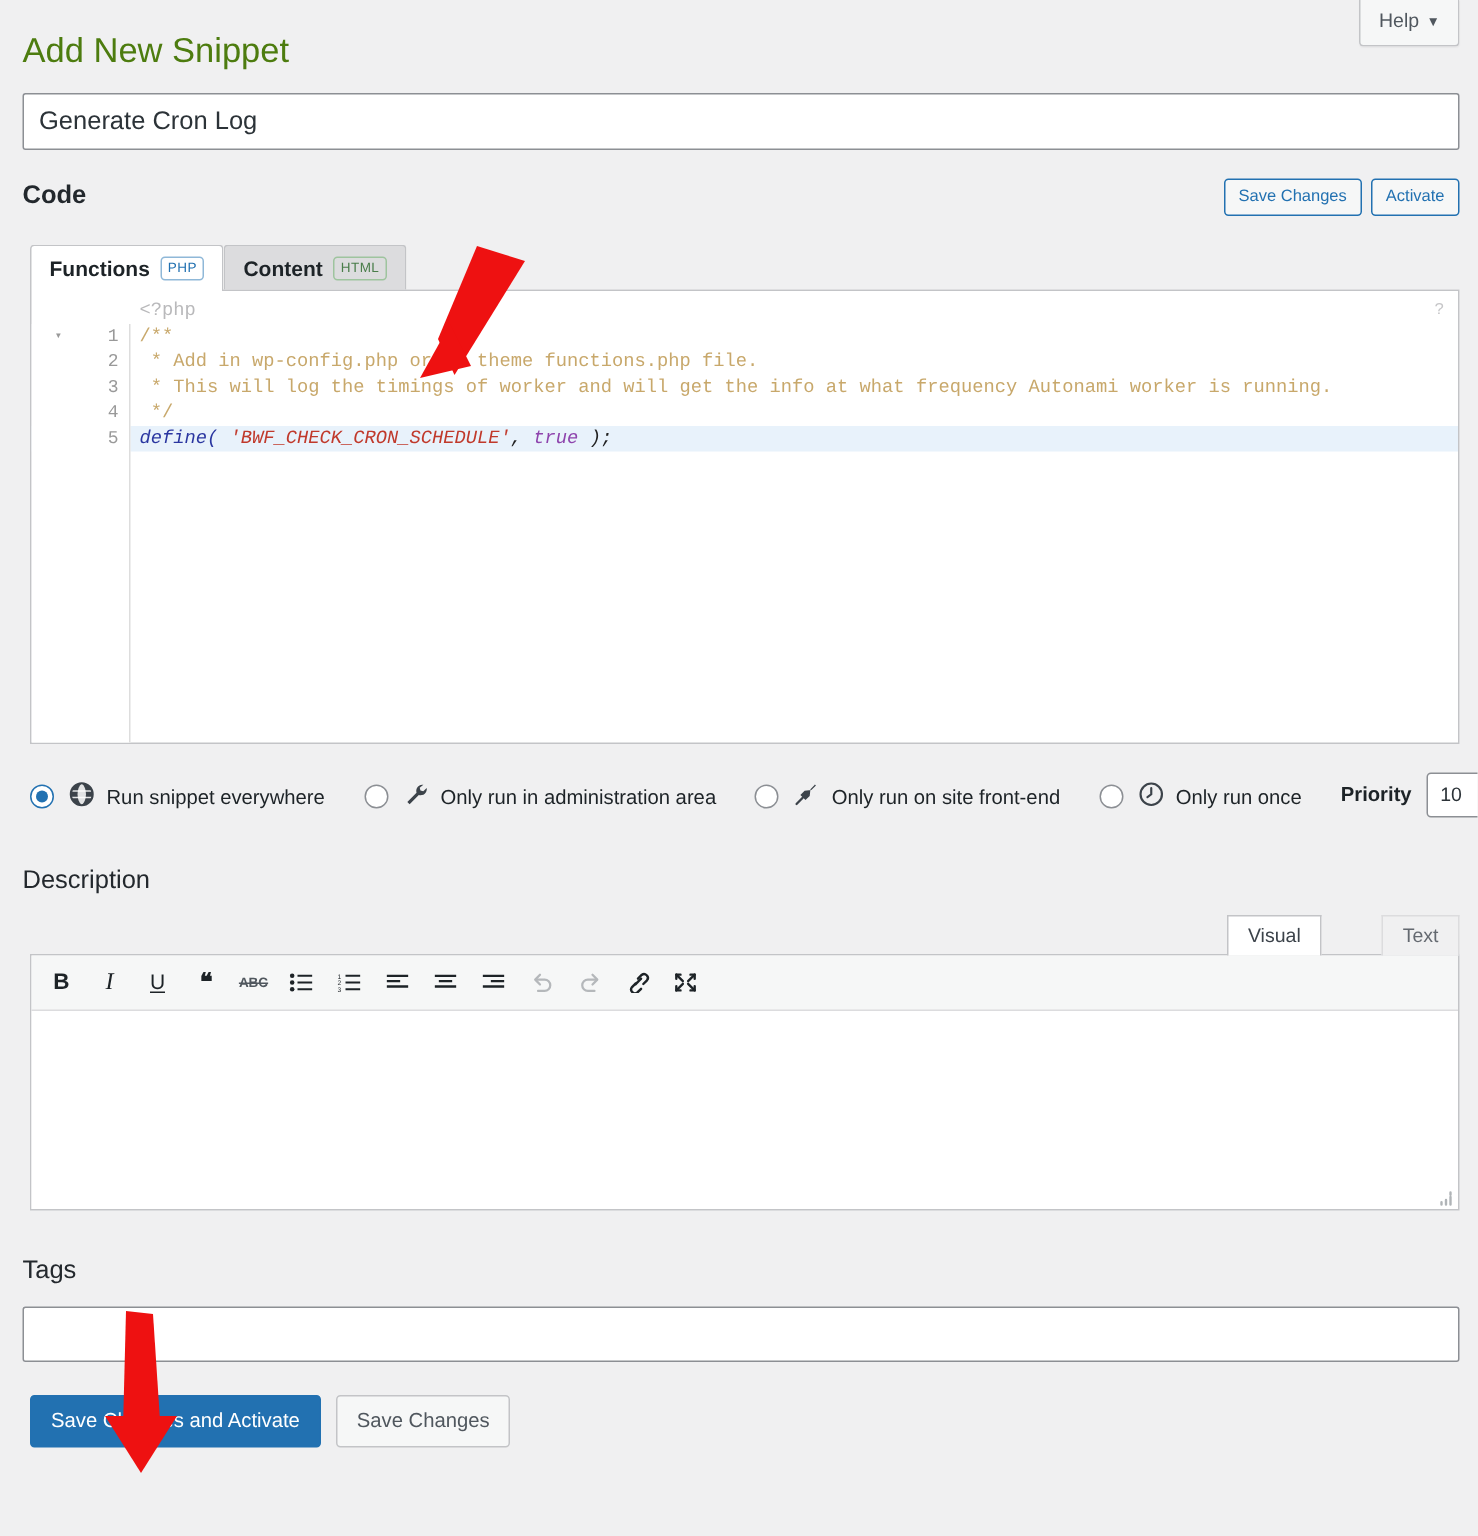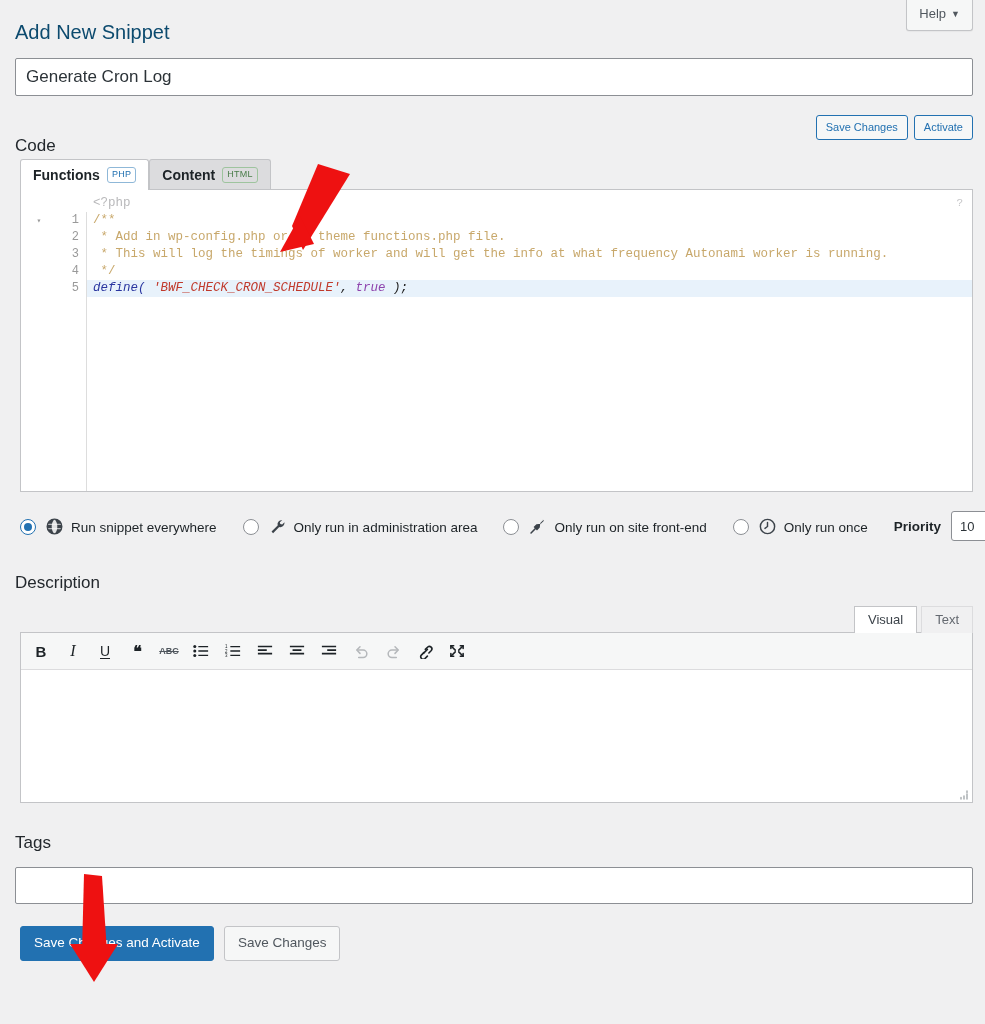--- a/index.html
+++ b/index.html
@@ -22,40 +22,40 @@
     border-radius: 0 0 3px 3px;
     padding: 5px 12px 7px 12px;
     font-size: 13px; color: #50575e;
     line-height: 1.4;
     box-shadow: 0 1px 1px rgba(0,0,0,.04);
   }
   .help-btn .caret { font-size: 9px; margin-left: 5px; position: relative; top: -1px; }
 
   
   .page-title {
-    font-size: 20px; font-weight: 400; color: #0c4a6e;
+    font-size: 23px; font-weight: 400; color: #4d7c0f;
     line-height: 1.3; margin: 19px 0 13px 3px; padding: 0;
   }
 
   
   .title-input {
     display: block; width: 958px; height: 38px;
     padding: 3px 10px; font-size: 17px;
     font-family: "Liberation Sans", sans-serif;
     color: #2c3338;
     border: 1px solid #8c8f94; border-radius: 2px;
     background: #fff; outline: none;
     margin: 0 0 0 3px;
   }
 
   
   .code-head { position: relative; height: 42px; margin-top: 18px; }
   .code-head h2 {
-    font-size: 17px; font-weight: 400; color: #23282d;
-    margin: 0; padding: 0; position: absolute; left: 3px; top: 22px;
+    font-size: 17px; font-weight: 700; color: #23282d;
+    margin: 0; padding: 0; position: absolute; left: 3px; top: 2px;
   }
   .head-actions { position: absolute; right: 0px; top: 1px; display: flex; gap: 6px; }
   .btn-sec {
     background: #f6f7f7; border: 1px solid #2271b1; border-radius: 3px;
     color: #2271b1; font-size: 11px; line-height: 1.4;
     padding: 4px 9px; font-family: "Liberation Sans", sans-serif;
     cursor: pointer; white-space: nowrap;
   }
 
   
@@ -139,21 +139,21 @@
     width: 58px; height: 30px; border: 1px solid #8c8f94; border-radius: 3px;
     background: #fff; font-size: 13px; padding: 0 8px; color: #2c3338;
     font-family: "Liberation Sans", sans-serif; outline: none;
   }
 
   
   .sec-title {
     font-size: 17px; font-weight: 400; color: #23282d;
     margin: 30px 0 0 3px;
   }
-  .vt-tabs { display: flex; justify-content: flex-end; margin: 12px 0 0 0; }
+  .vt-tabs { display: flex; justify-content: flex-end; margin: 12px 0 0 0; gap: 36px; }
   .vt {
     font-size: 13px; padding: 5px 13px 6px; color: #646970;
     border: 1px solid #dcdcde; border-bottom: none;
     background: #f0f0f1; cursor: pointer; margin-left: 4px;
     position: relative; top: 1px;
   }
   .vt.active { background: #fff; color: #3c434a; border-color: #c3c4c7; z-index: 2; }
 
   .mce {
     border: 1px solid #c3c4c7; background: #f6f7f7;

